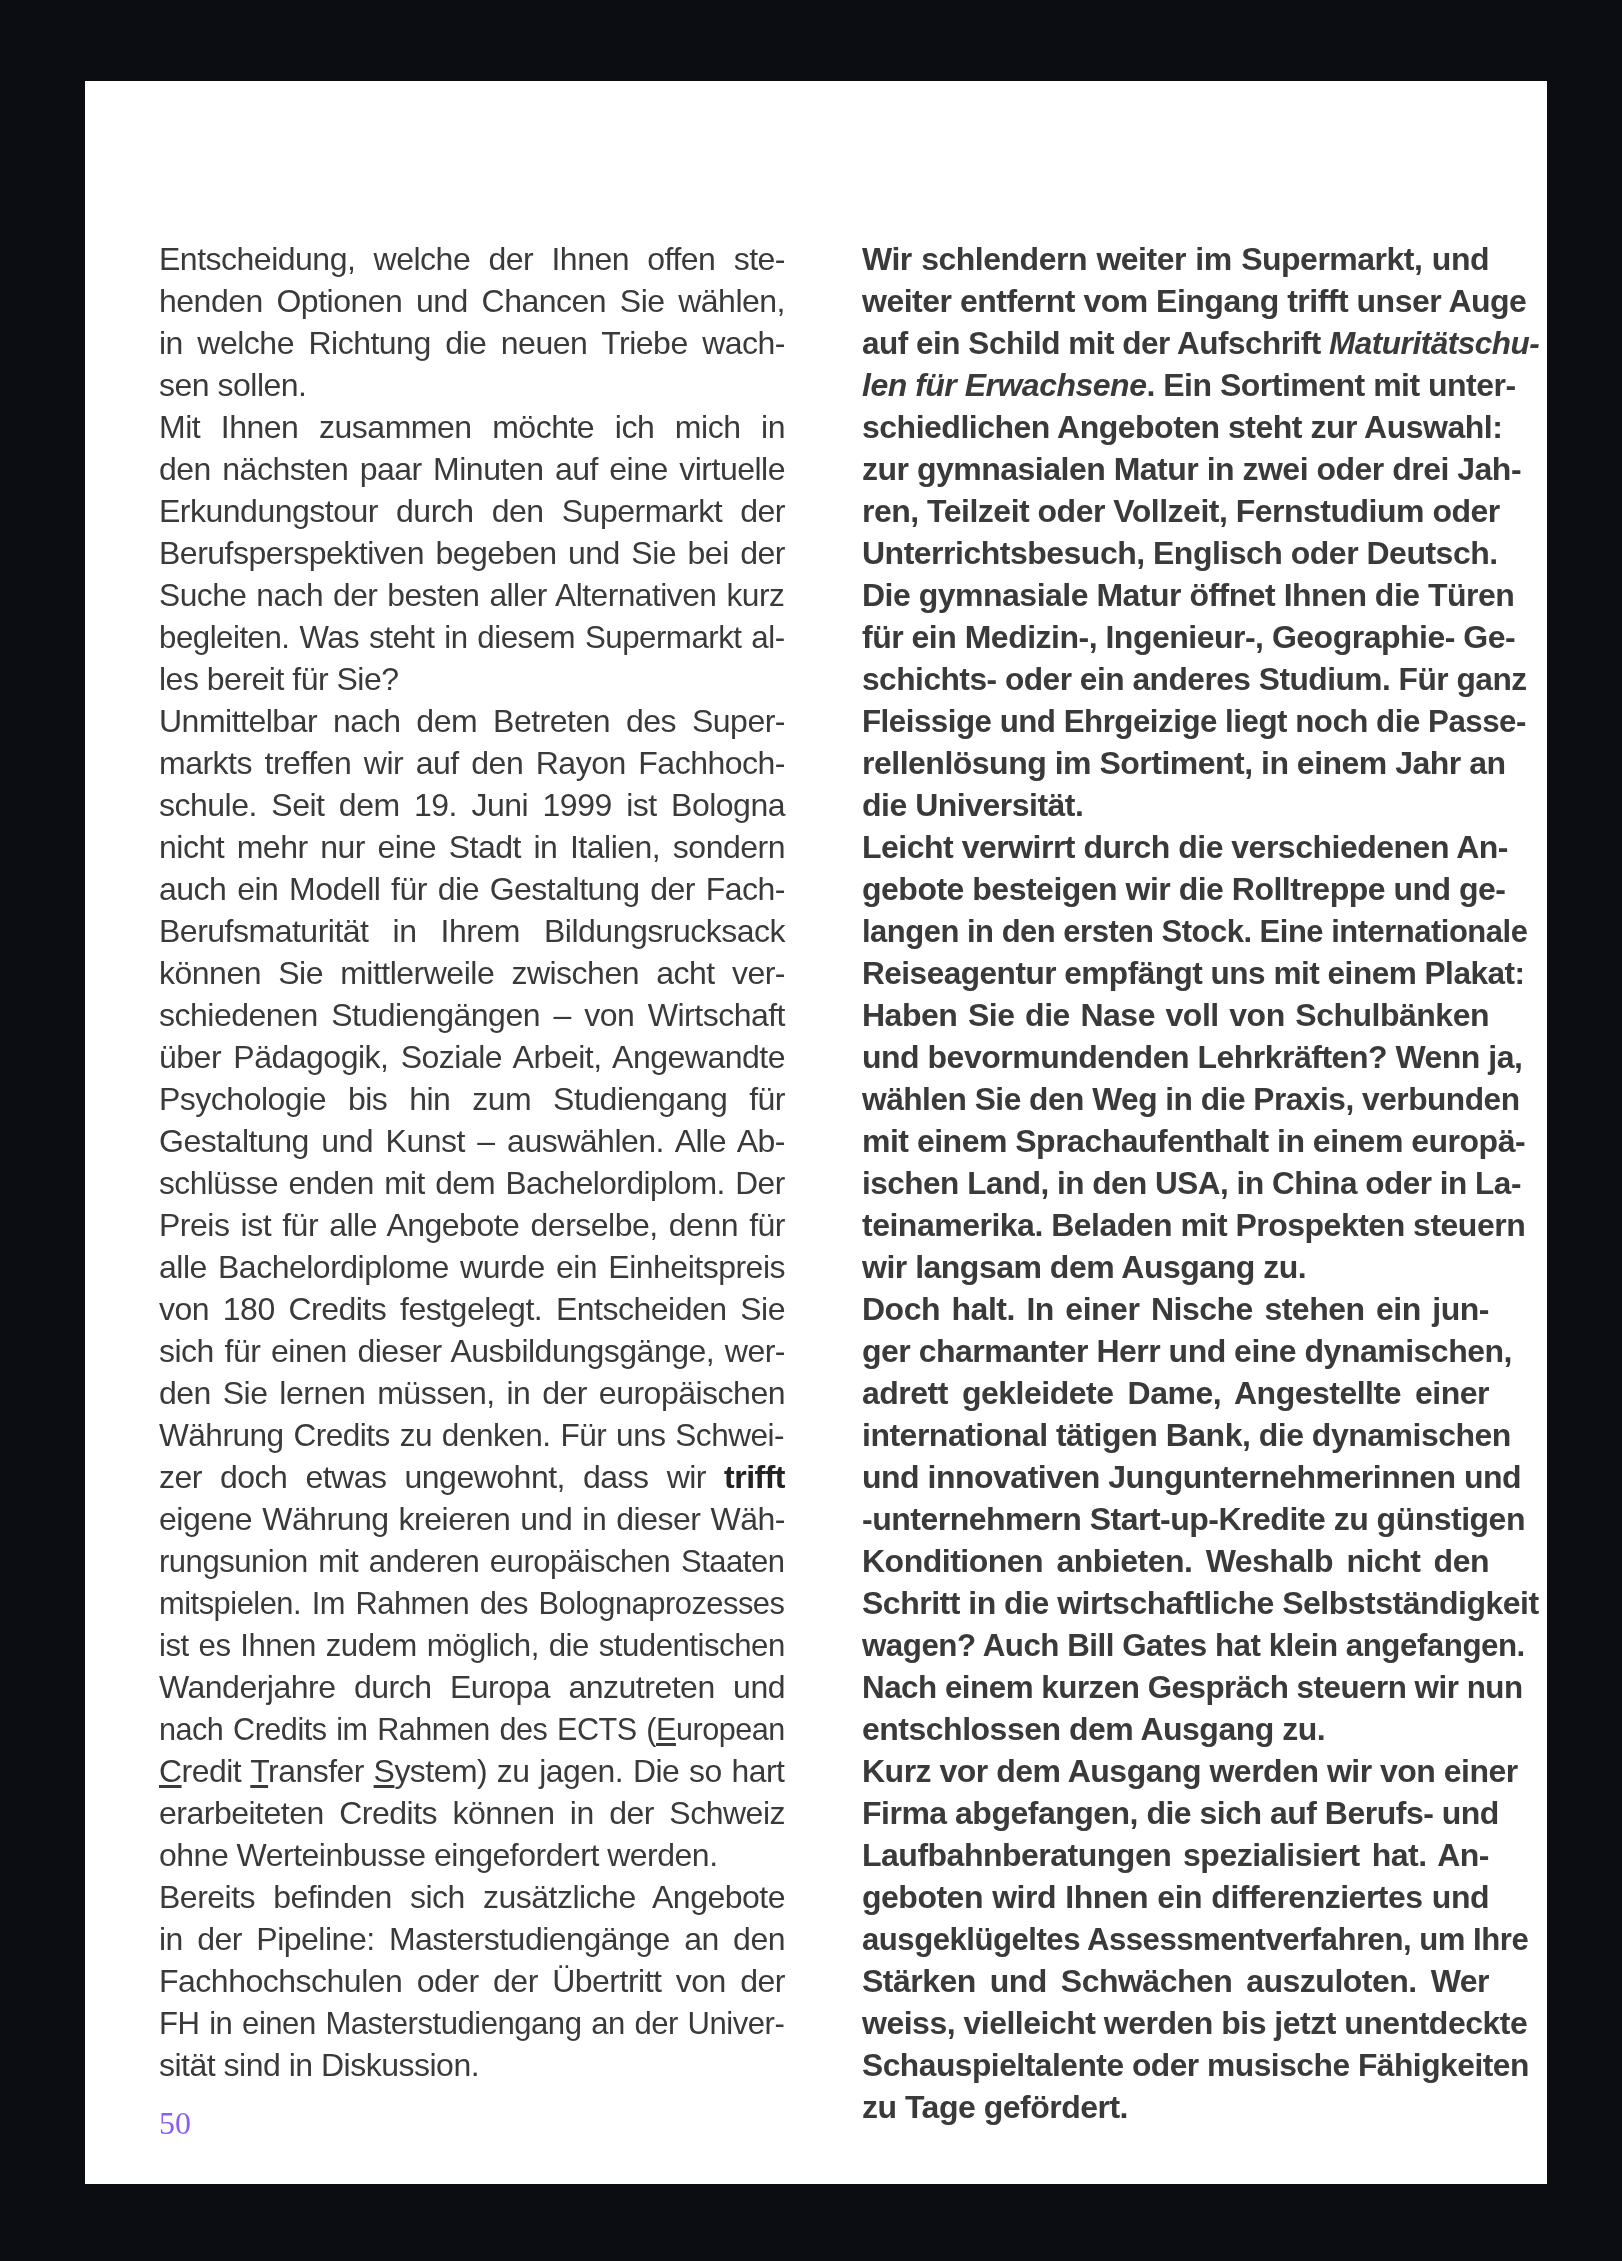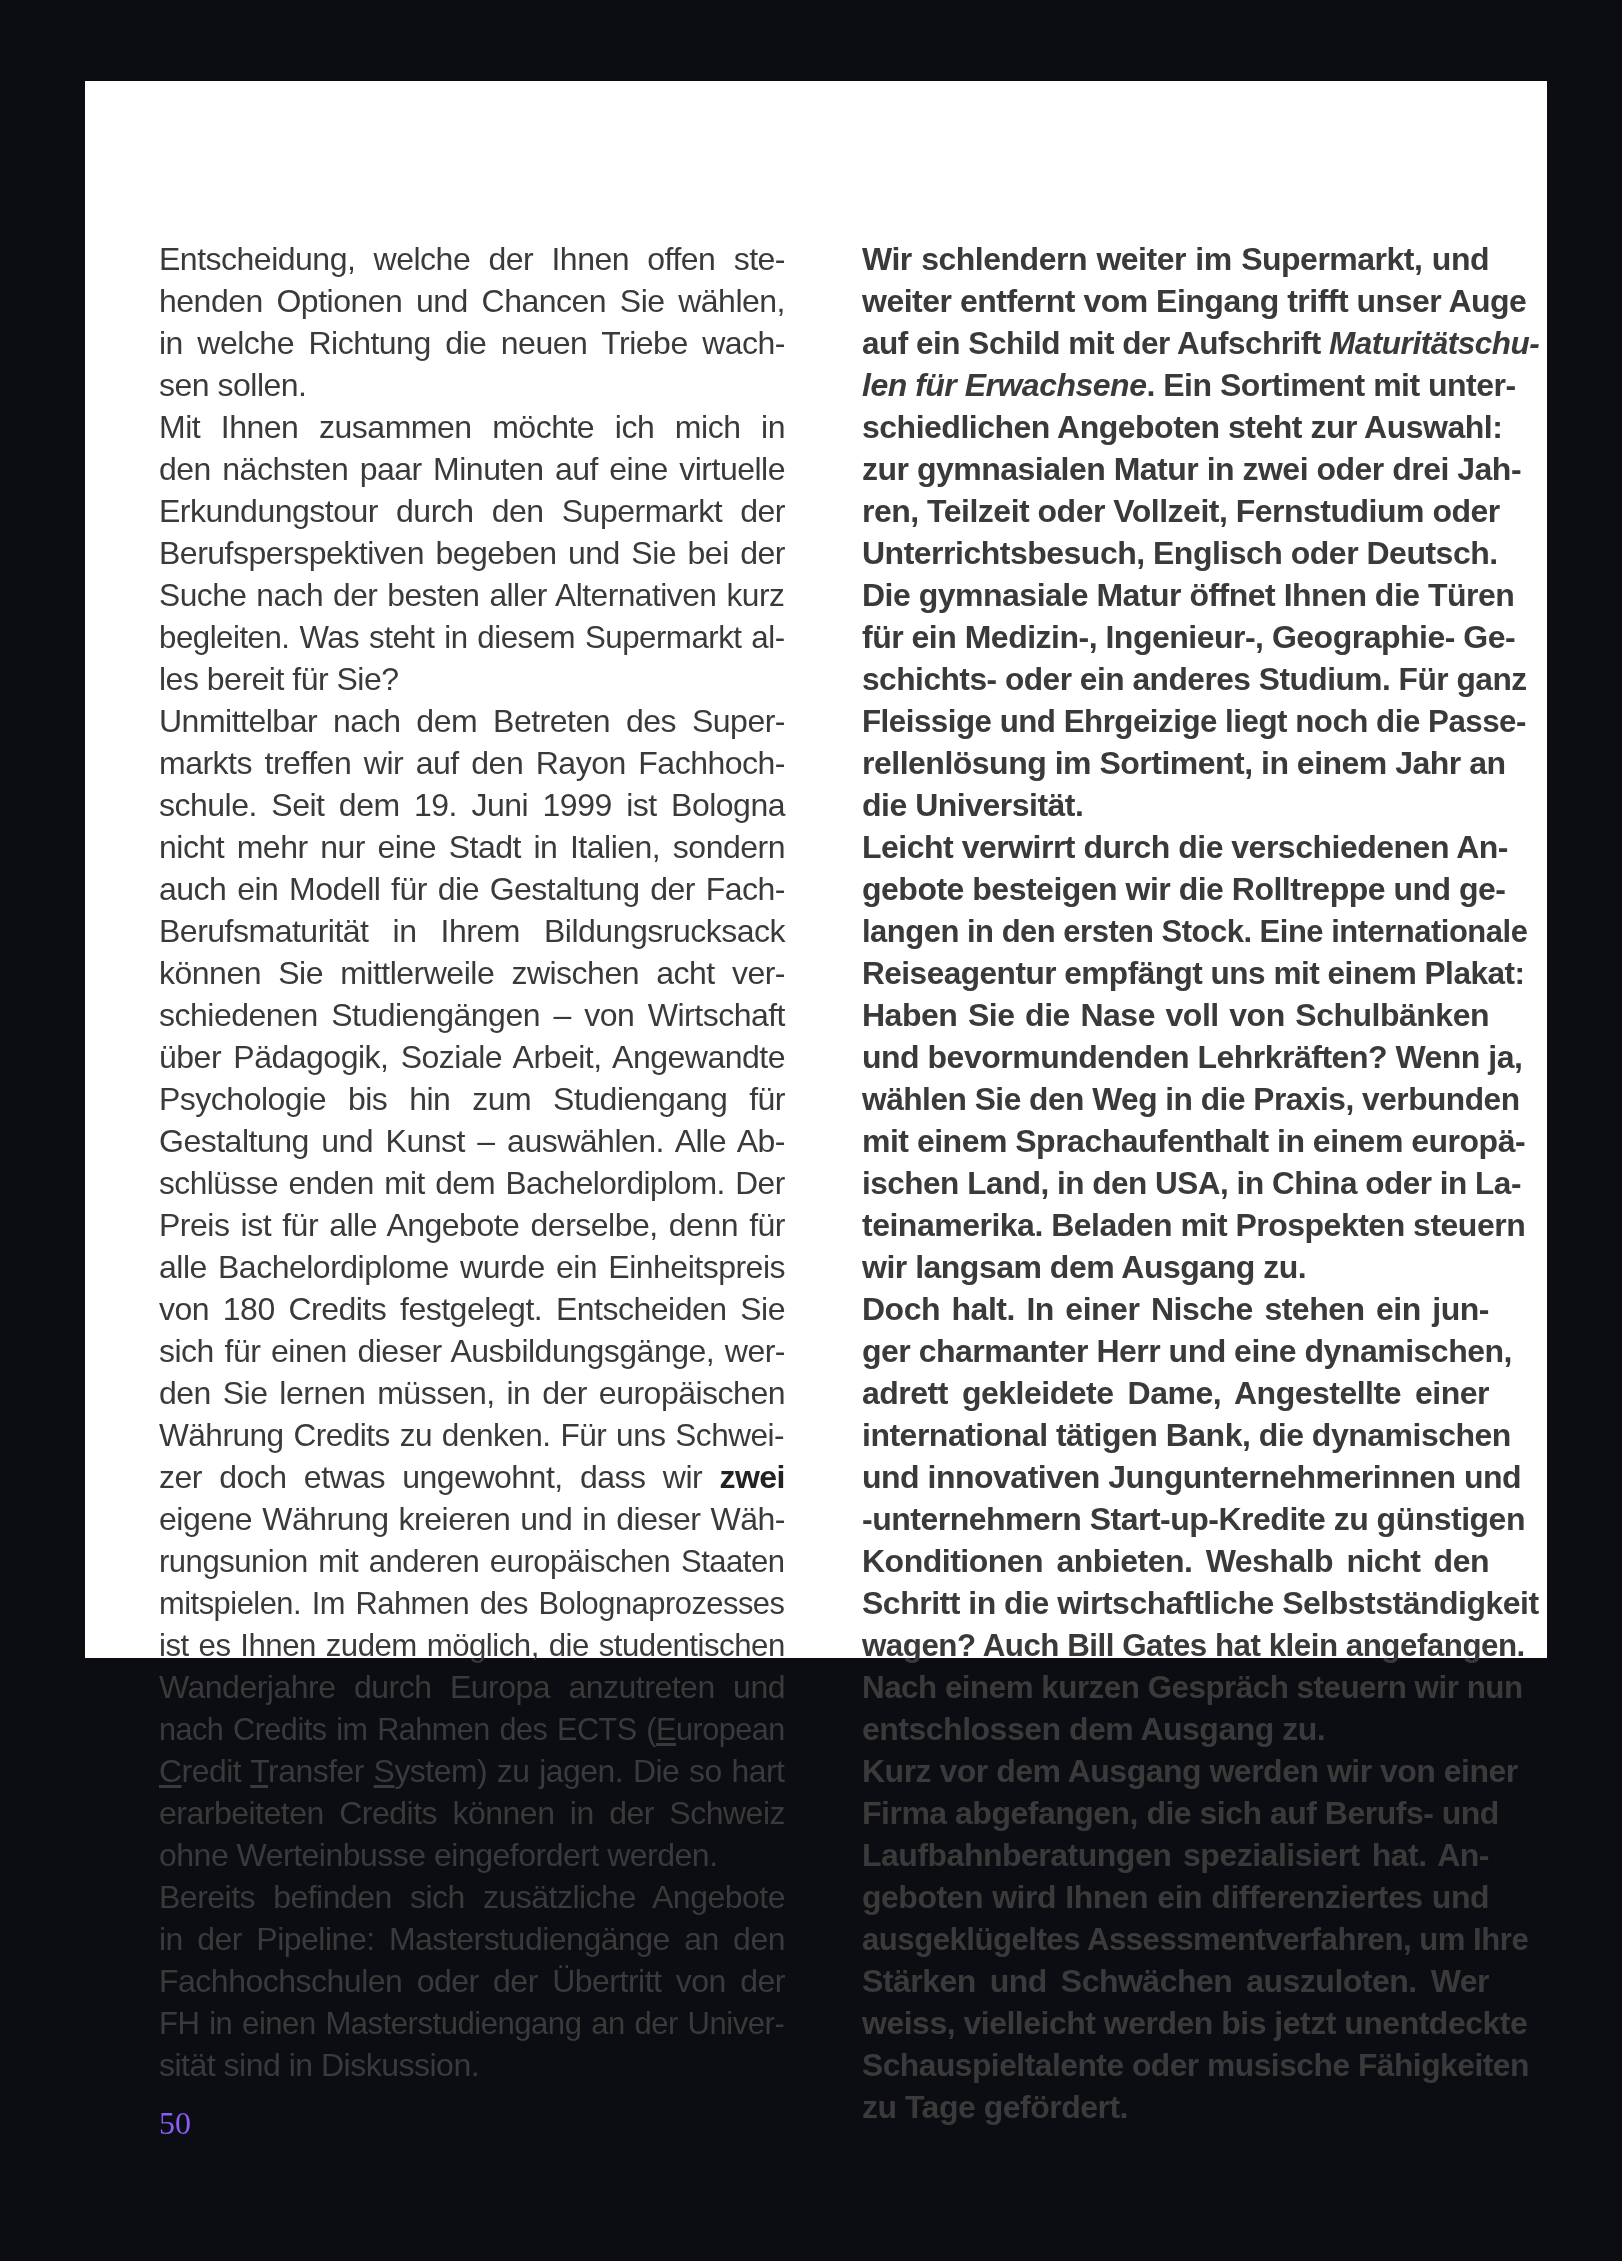--- a/index.html
+++ b/index.html
@@ -2,21 +2,21 @@
 <html style="font-size:13px"><head>
 <meta charset="utf-8">
 <style>
   html, body { margin: 0; padding: 0; }
   body {
     width: 1623px; height: 2261px; background: #0b0d12;
     position: relative; overflow: hidden;
     font-family: "Liberation Sans", "DejaVu Sans", sans-serif;
   }
   .page {
-    position: absolute; left: 85px; top: 81px; width: 1462px; height: 1577px;
+    position: absolute; left: 85px; top: 81px; width: 1462px; height: 2103px;
     background: #ffffff;
   }
   .col {
     position: absolute; top: 157px;
     font-family: "Liberation Sans", "DejaVu Sans", sans-serif;
     font-size: 32px; color: #3a3a3a;
     letter-spacing: -0.5px;
   }
   .col.left { left: 74px; width: 626px; }
   .col.right { left: 777px; width: 627px; font-weight: bold; }
@@ -63,21 +63,21 @@
       <div class="line"><span>über Pädagogik, Soziale Arbeit, Angewandte</span></div>
       <div class="line"><span>Psychologie bis hin zum Studiengang für</span></div>
       <div class="line"><span>Gestaltung und Kunst – auswählen. Alle Ab-</span></div>
       <div class="line" style="transform: scaleX(0.988462); width: 633px;"><span>schlüsse enden mit dem Bachelordiplom. Der</span></div>
       <div class="line"><span>Preis ist für alle Angebote derselbe, denn für</span></div>
       <div class="line"><span>alle Bachelordiplome wurde ein Einheitspreis</span></div>
       <div class="line"><span>von 180 Credits festgelegt. Entscheiden Sie</span></div>
       <div class="line"><span>sich für einen dieser Ausbildungsgänge, wer-</span></div>
       <div class="line"><span>den Sie lernen müssen, in der europäischen</span></div>
       <div class="line" style="transform: scaleX(0.985934); width: 634px;"><span>Währung Credits zu denken. Für uns Schwei-</span></div>
-      <div class="line"><span>zer doch etwas ungewohnt, dass wir </span><b>zwei</b></div>
+      <div class="line"><span>zer doch etwas ungewohnt, dass wir </span><b>trifft</b></div>
       <div class="line"><span>eigene Währung kreieren und in dieser Wäh-</span></div>
       <div class="line" style="transform: scaleX(0.969811); width: 645px;"><span>rungsunion mit anderen europäischen Staaten</span></div>
       <div class="line" style="transform: scaleX(0.96375); width: 649px;"><span>mitspielen. Im Rahmen des Bolognaprozesses</span></div>
       <div class="line" style="transform: scaleX(0.974716); width: 642px;"><span>ist es Ihnen zudem möglich, die studentischen</span></div>
       <div class="line"><span>Wanderjahre durch Europa anzutreten und</span></div>
       <div class="line" style="transform: scaleX(0.95539); width: 655px;"><span>nach Credits im Rahmen des ECTS (</span><u>E</u><span>uropean</span></div>
       <div class="line" style="transform: scaleX(0.997413); width: 627px;"><u>C</u><span>redit </span><u>T</u><span>ransfer </span><u>S</u><span>ystem) zu jagen. Die so hart</span></div>
       <div class="line"><span>erarbeiteten Credits können in der Schweiz</span></div>
       <div class="line last"><span>ohne Werteinbusse eingefordert werden.</span></div>
       <div class="line"><span>Bereits befinden sich zusätzliche Angebote</span></div>

